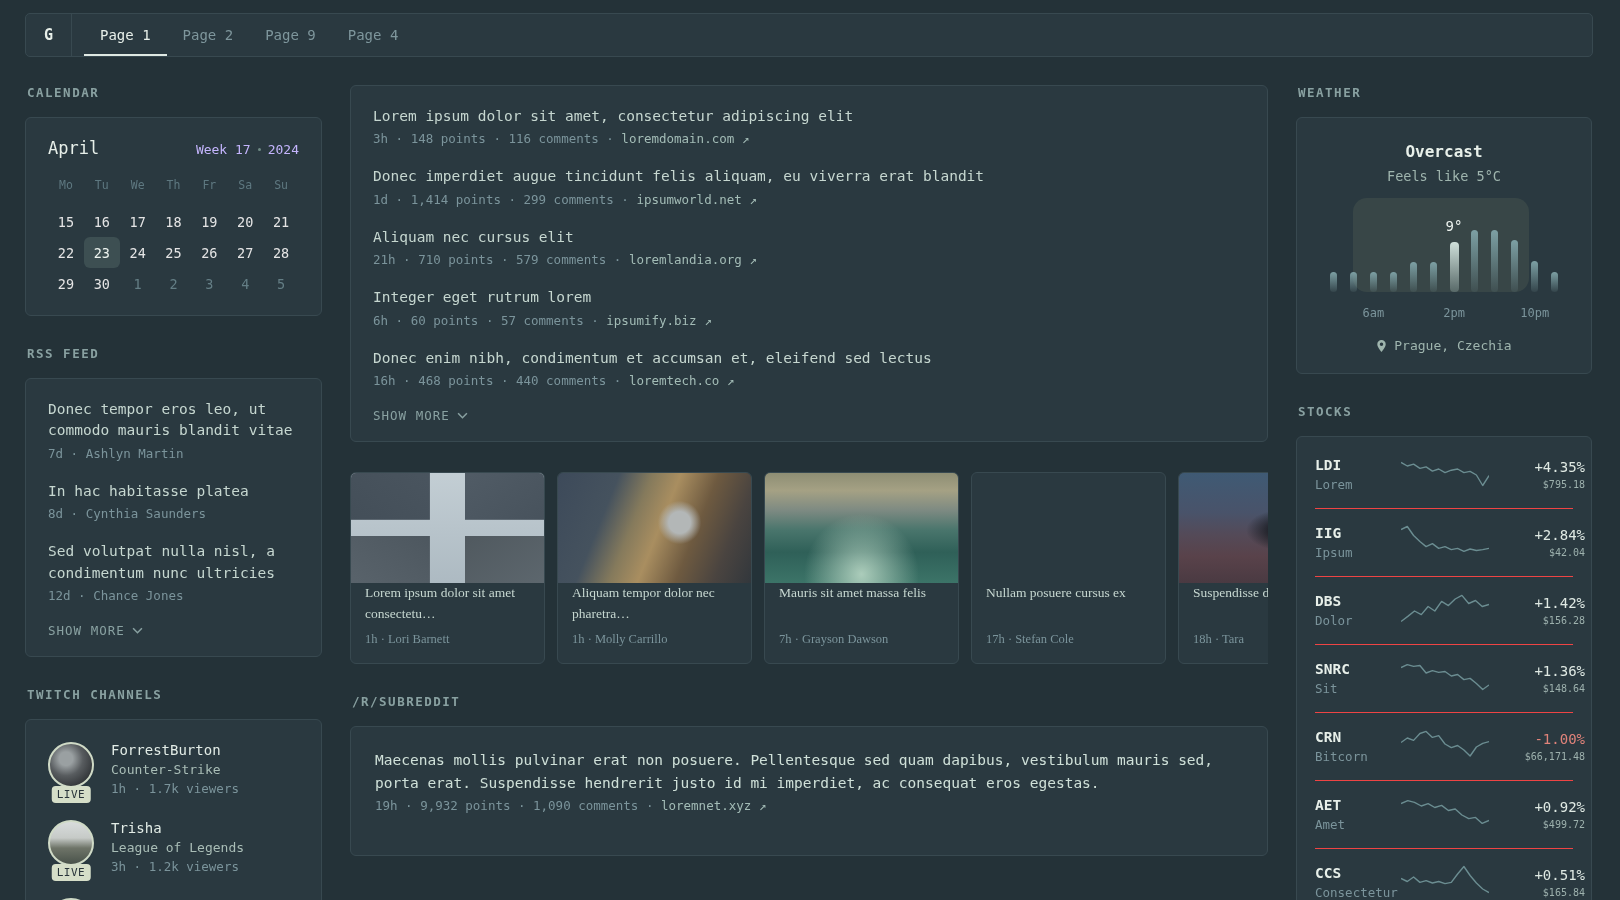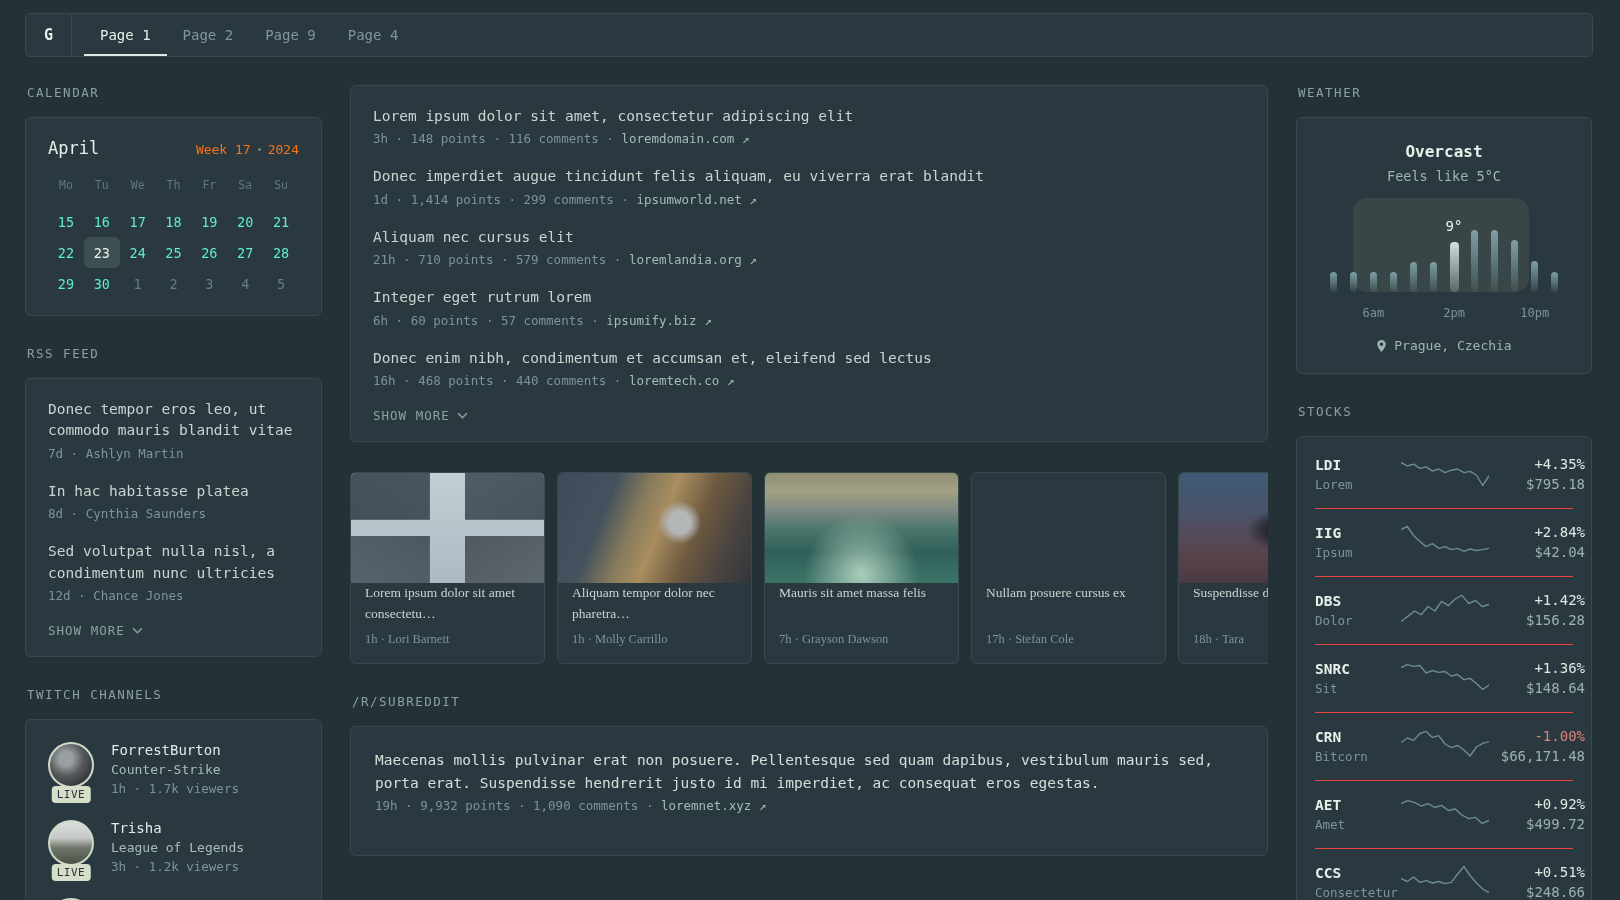--- a/index.html
+++ b/index.html
@@ -26,35 +26,35 @@
     display: flex; align-items: center; padding: 0 16px; color: #7e969c;
     font-size: 14px; cursor: pointer; border-bottom: 2px solid transparent;
     border-top: 2px solid transparent;
   }
   .tab.active { color: #e7efe9; border-bottom-color: #dfe9e3; }
 
   
   .grid { display: grid; grid-template-columns: 297px 918px 296px; column-gap: 28px; align-items: start; }
   .section { margin-bottom: 30px; }
   .sec-title {
-    font-size: 12.5px; font-weight: normal; letter-spacing: 1.5px;
+    font-size: 12.5px; font-weight: bold; letter-spacing: 1.5px;
     color: #89a1a1; margin: 0 0 17px 2px;
   }
   .card { background: #2a3940; border: 1px solid #384950; border-radius: 6px; }
 
   
   .calendar-card { padding: 20px 22px 16px; }
   .cal-head { display: flex; justify-content: space-between; align-items: baseline; margin-bottom: 20px; }
   .cal-month { color: #e7efe9; font-size: 17px; }
-  .cal-week { color: #f97316; font-size: 13px; display: flex; align-items: center; gap: 7px; }
+  .cal-week { color: #c4b5fd; font-size: 13px; display: flex; align-items: center; gap: 7px; }
   .sep-dot { width: 3px; height: 3px; border-radius: 50%; background: #6f8a84; display: inline-block; }
   .cal-grid { display: grid; grid-template-columns: repeat(7, 1fr); }
   .wd { color: #5e7880; font-size: 11.5px; text-align: center; padding-bottom: 14px; }
   .day {
-    font-size: 13.5px; color: #5eead4; height: 31px;
+    font-size: 13.5px; color: #e5e5e5; height: 31px;
     display: flex; align-items: center; justify-content: center;
   }
   .day.muted { color: #647e85; }
   .day.selected { background: #3d4f52; border-radius: 6px; color: #eef4f0; }
 
   
   .feed-card { padding: 20px 22px 18px; }
   .feed-item { margin-bottom: 20px; }
   .feed-title { font-size: 14.5px; line-height: 1.48; color: #c6d7d0; cursor: pointer; }
   .feed-meta { font-size: 12.5px; color: #7b949b; margin-top: 4px; }
@@ -158,21 +158,21 @@
     display: grid; grid-template-columns: 86px 1fr 96px; align-items: center;
     padding: 13px 0 14px; border-top: 1px solid #ef4444; cursor: pointer;
   }
   .stock-row:first-of-type { border-top: none; }
   .s-sym { color: #e7efe9; font-size: 14.5px; font-weight: bold; }
   .s-name { color: #7b949b; font-size: 12.5px; margin-top: 4px; }
   .s-spark { color: #6b8d91; justify-self: center; }
   .s-right { text-align: right; }
   .s-change { color: #dfe9e3; font-size: 14px; }
   .stock-row.neg .s-change { color: #e0837a; }
-  .s-price { color: #9db1ad; font-size: 14px; margin-top: 4px; }
+  .s-price { color: #9db1ad; font-size: 10px; margin-top: 4px; }
 </style>
 </head>
 <body>
 
 <div class="page">
 
   <header class="nav">
     <div class="logo">G</div>
     <nav class="tabs">
 
@@ -576,21 +576,21 @@
             <div class="stock-row">
               <div>
                 <div class="s-sym">CCS</div>
                 <div class="s-name">Consectetur</div>
               </div>
               <div class="s-spark"><svg width="88" height="36" viewBox="0 0 88 36">
                   <polyline points="0.0,16.5 6.3,19.5 12.6,15.0 18.9,20.4 25.1,18.6 31.4,21.0 37.7,19.5 44.0,21.6 50.3,20.4 56.6,12.0 62.9,4.5 69.1,13.5 75.4,21.0 81.7,27.0 88.0,30.6" fill="none" stroke="currentColor" stroke-width="1.4" stroke-linejoin="round"></polyline>
                 </svg></div>
               <div class="s-right">
                 <div class="s-change">+0.51%</div>
-                <div class="s-price">$248.66</div>
+                <div class="s-price">$165.84</div>
               </div>
             </div>
           </div>
       </div>
     </section>
 
   </main>
 </div>
 
 </body></html>

